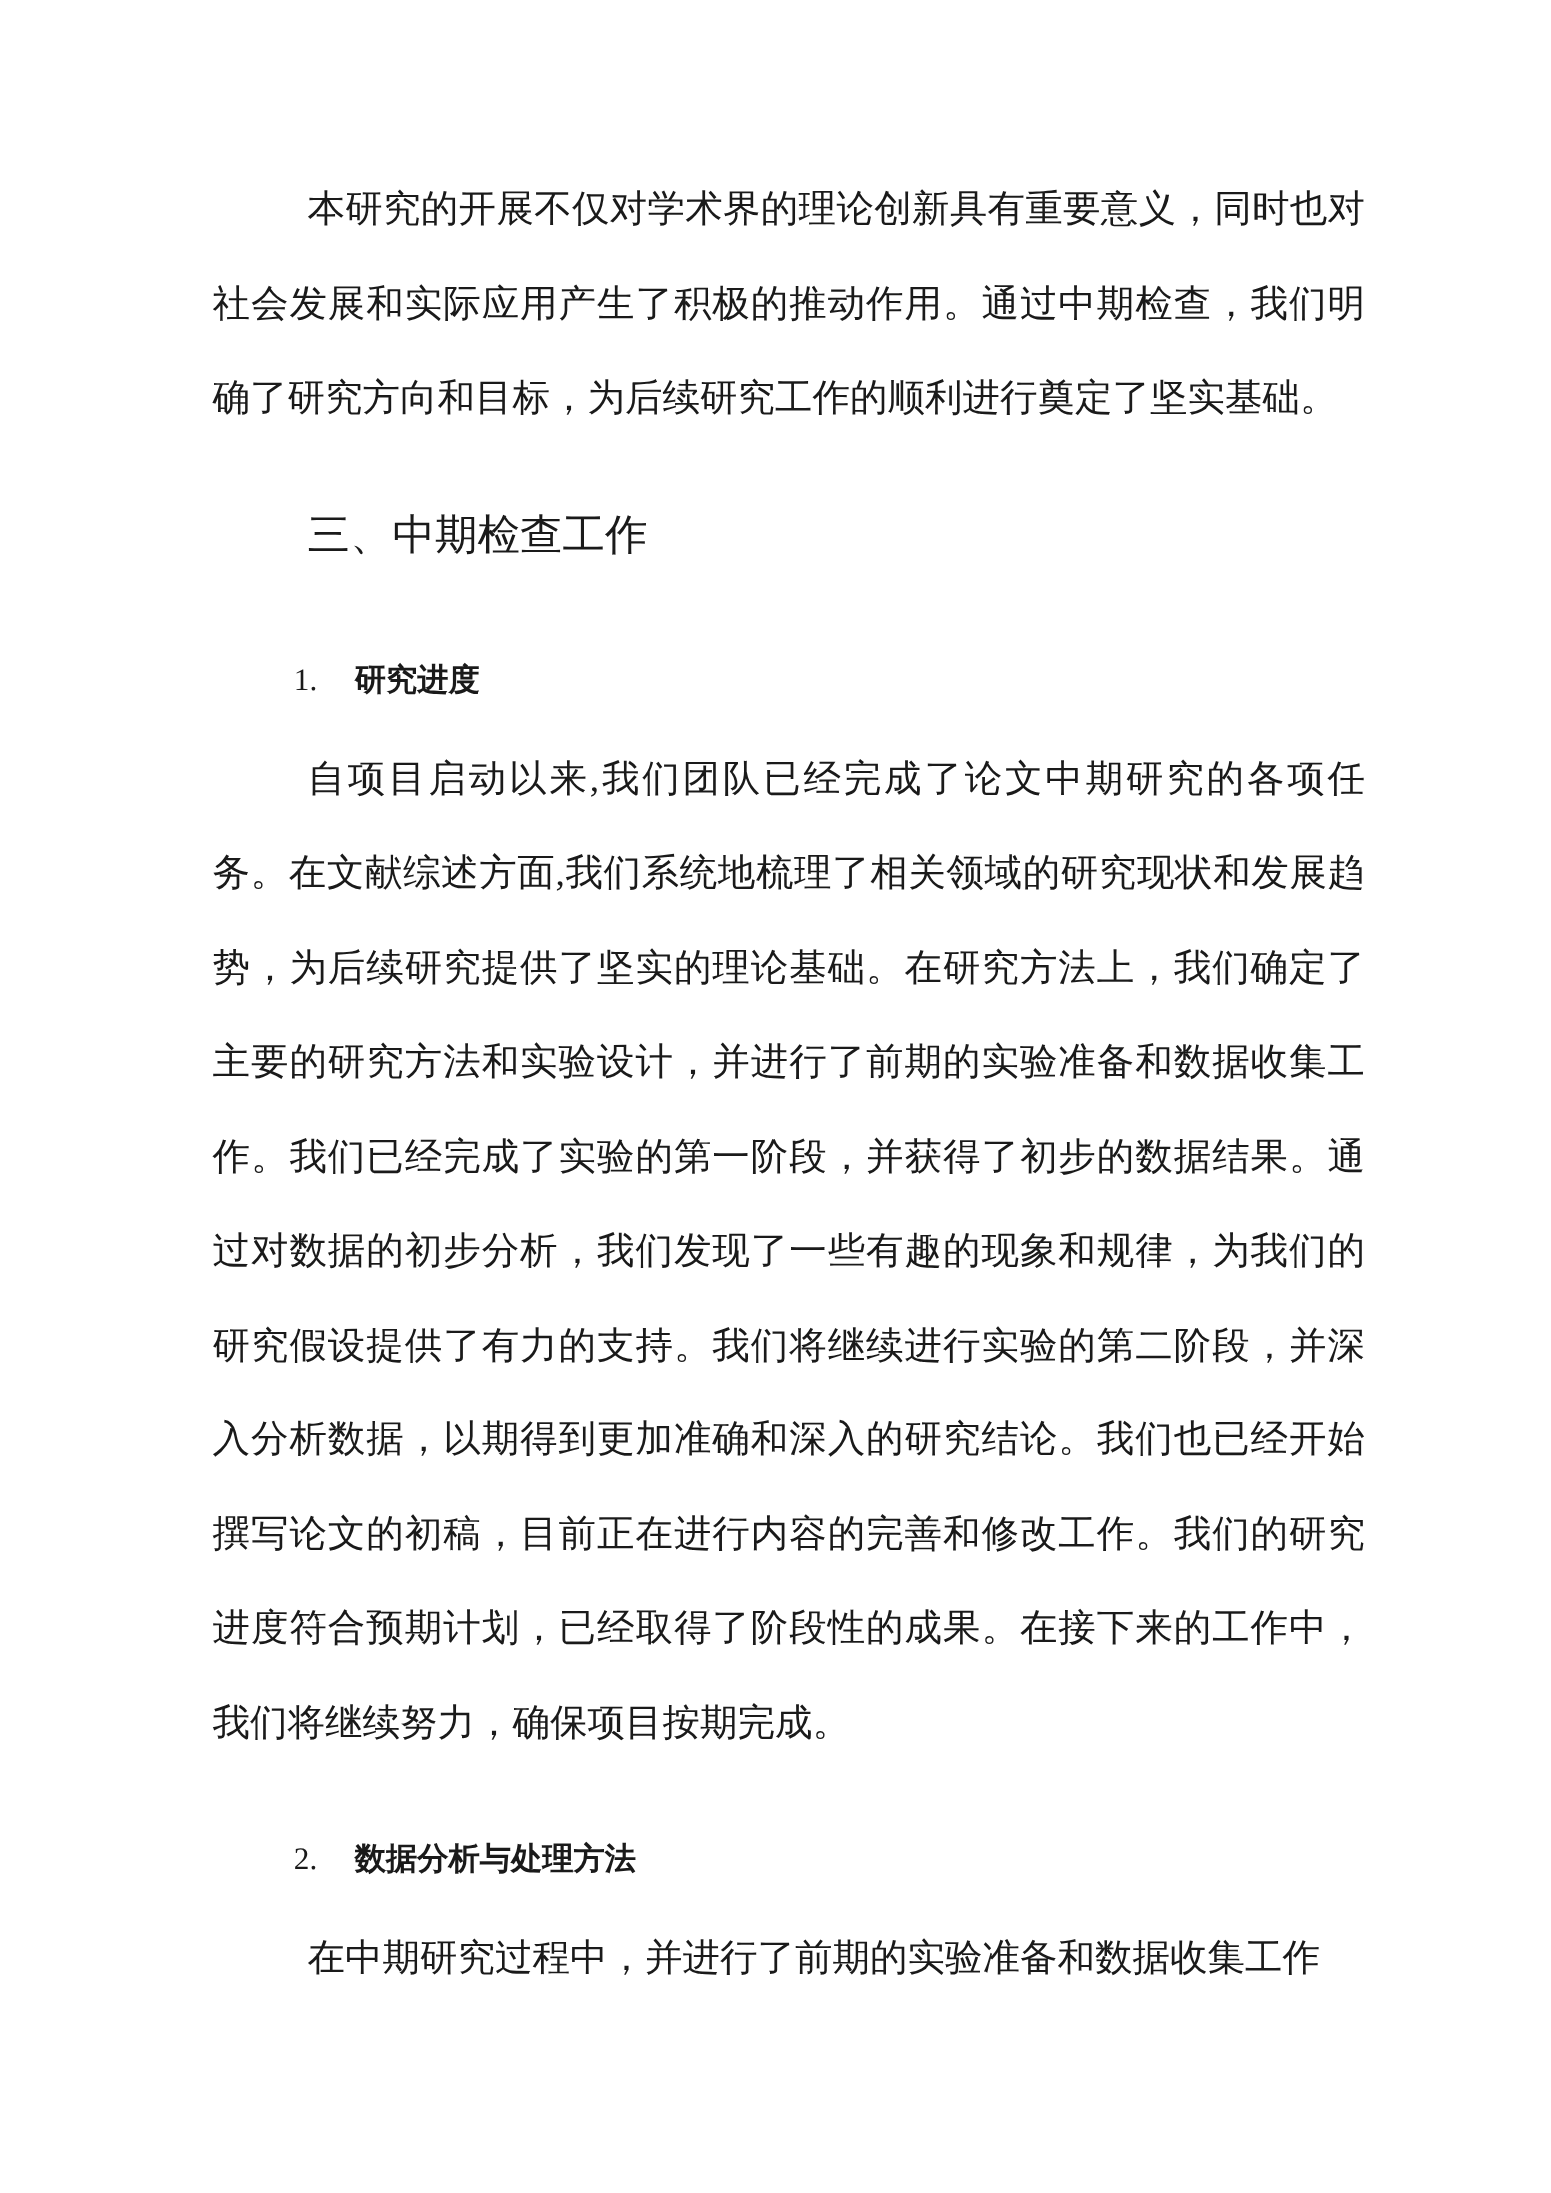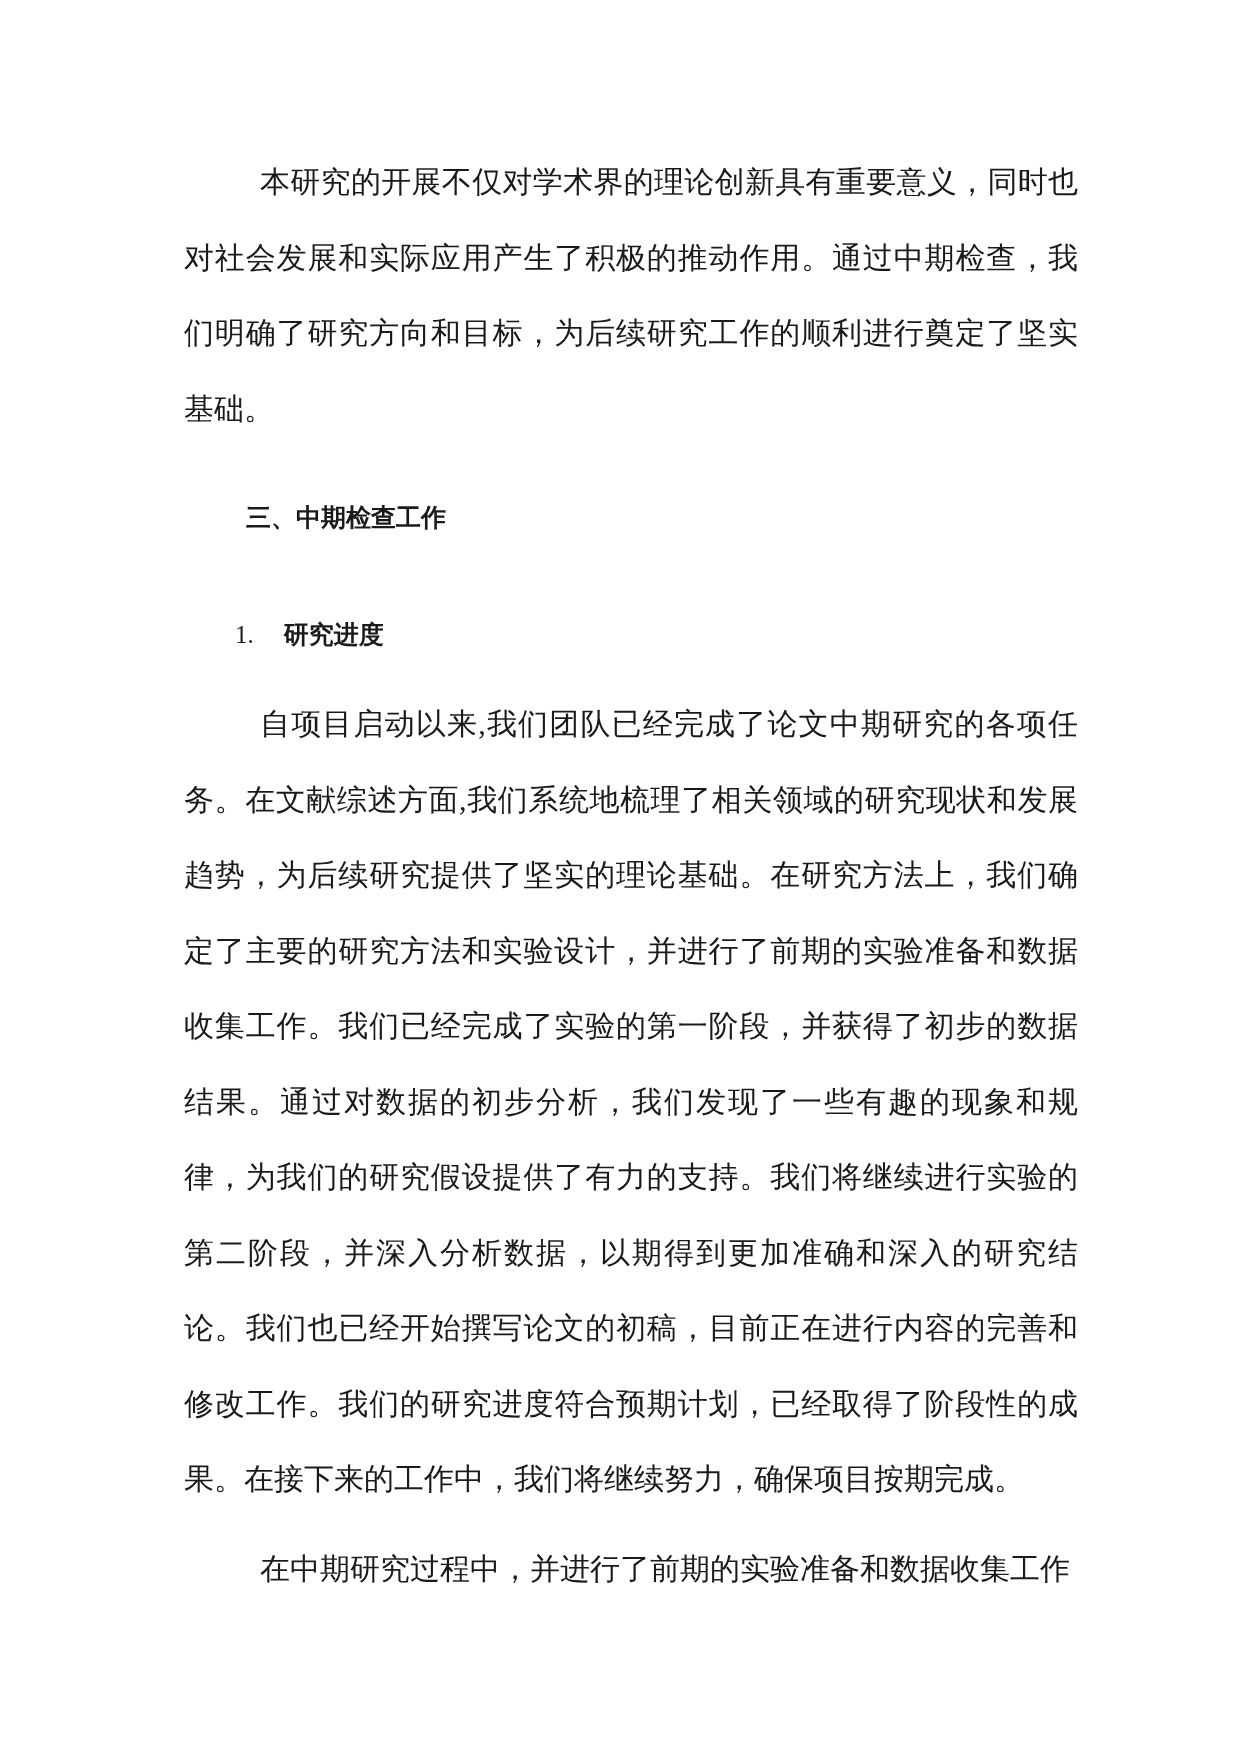--- a/index.html
+++ b/index.html
@@ -16,32 +16,32 @@
   }
   .doc {
     position: absolute;
     left: 170px;
     top: 130px;
     width: 922px;
     color: #1a1a1a;
     font-family: "Liberation Serif", "DejaVu Serif", serif;
   }
   p.body-para {
-    margin: 14px;
+    margin: 0;
     font-size: 30px;
     line-height: 75.5px;
     text-align: justify;
     text-justify: inter-character;
     text-indent: 76px;
     word-break: break-all;
   }
   h2.section-heading {
     margin: 34px 0 0 0;
-    font-size: 25px;
-    font-weight: bold;
+    font-size: 34px;
+    font-weight: normal;
     line-height: 75.5px;
     text-indent: 76px;
     white-space: nowrap;
   }
   h3.sub-heading {
     margin: 41px 0 3px 0;
     padding-left: 65px;
     font-size: 25px;
     font-weight: bold;
     line-height: 75.5px;
@@ -65,17 +65,20 @@
     <p class="body-para">本研究的开展不仅对学术界的理论创新具有重要意义，同时也对社会发展和实际应用产生了积极的推动作用。通过中期检查，我们明确了研究方向和目标，为后续研究工作的顺利进行奠定了坚实基础。</p>
 
     <h2 class="section-heading">三、中期检查工作</h2>
 
     <h3 class="sub-heading">
       <span class="sub-num">1.</span><span>研究进度</span>
     </h3>
 
     <p class="body-para">自项目启动以来,我们团队已经完成了论文中期研究的各项任务。在文献综述方面,我们系统地梳理了相关领域的研究现状和发展趋势，为后续研究提供了坚实的理论基础。在研究方法上，我们确定了主要的研究方法和实验设计，并进行了前期的实验准备和数据收集工作。我们已经完成了实验的第一阶段，并获得了初步的数据结果。通过对数据的初步分析，我们发现了一些有趣的现象和规律，为我们的研究假设提供了有力的支持。我们将继续进行实验的第二阶段，并深入分析数据，以期得到更加准确和深入的研究结论。我们也已经开始撰写论文的初稿，目前正在进行内容的完善和修改工作。我们的研究进度符合预期计划，已经取得了阶段性的成果。在接下来的工作中，我们将继续努力，确保项目按期完成。</p>
 
+    <h3 class="sub-heading sub-heading--second">
+      <span class="sub-num">2.</span><span>数据分析与处理方法</span>
+    </h3>
 
     <p class="body-para">在中期研究过程中，并进行了前期的实验准备和数据收集工作</p>
 
   </div>
 </div>
 
 </body></html>

